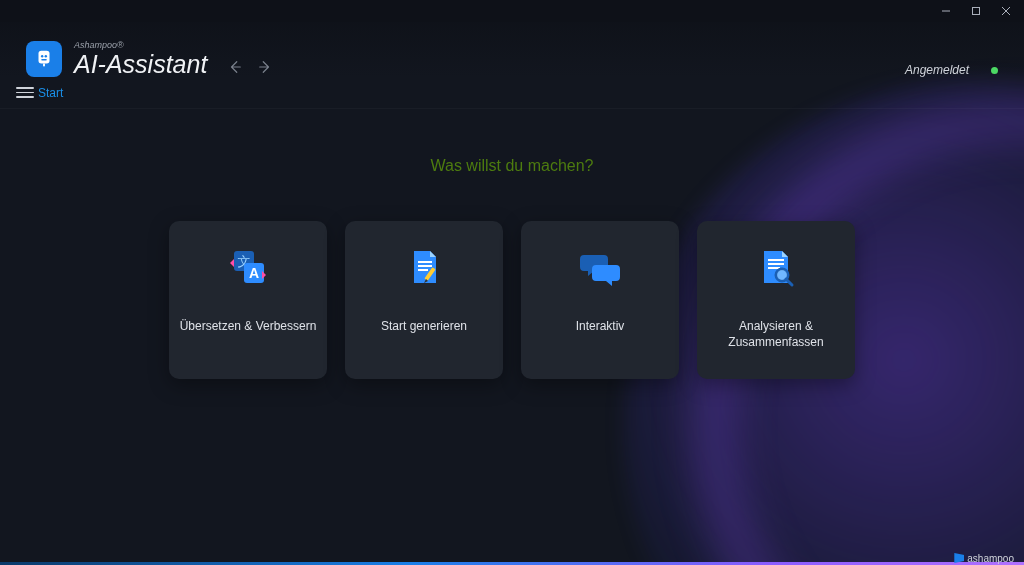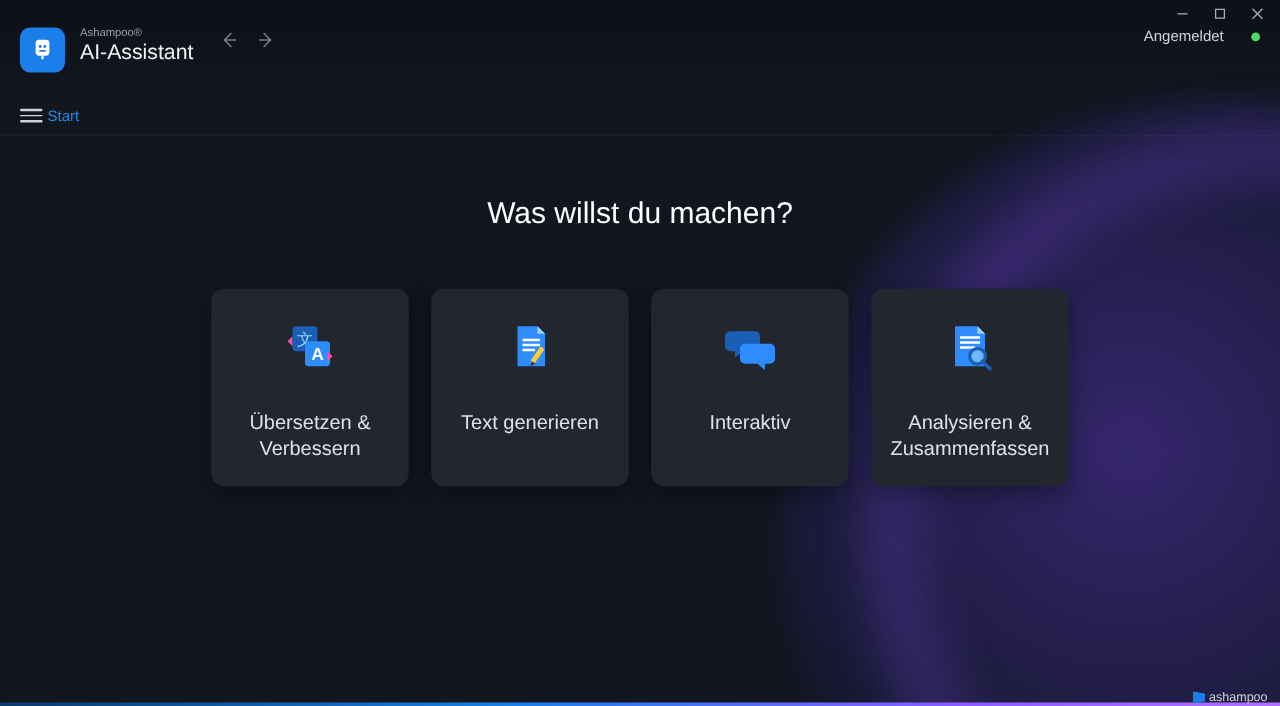--- a/index.html
+++ b/index.html
@@ -55,40 +55,41 @@
     color: #aab0bb;
     font-size: 11px;
     cursor: pointer;
   }
   .winbtn svg { width: 10px; height: 10px; }
 
   
   .header {
     height: 55px;
     display: flex;
-    align-items: flex-start;
-    padding: 0 16px;
+    align-items: flex-end;
+    padding: 0 26px;
     position: relative;
     z-index: 5;
     background: linear-gradient(to bottom, rgba(14,17,24,0.8), rgba(14,17,24,0));
+    font-style: italic;
   }
   .logo-box {
     width: 36px;
     height: 36px;
     border-radius: 8px;
     background: #1a7fe8;
     display: flex;
     align-items: center;
     justify-content: center;
     margin-right: 12px;
   }
   .logo-box svg { width: 22px; height: 22px; }
   .title-group { display: flex; flex-direction: column; line-height: 1; }
   .brand { font-size: 9px; color: #9aa0aa; margin-bottom: 2px; }
-  .app-title { font-size: 17px; font-weight: 400; color: #f0f2f5; }
+  .app-title { font-size: 25px; font-weight: 400; color: #f0f2f5; }
   .nav-arrows { display: flex; gap: 10px; margin-left: 18px; }
   .nav-arrow {
     width: 20px; height: 20px;
     display: flex; align-items: center; justify-content: center;
     color: #7a808c; cursor: pointer;
   }
   .header-right {
     margin-left: auto;
     display: flex;
     align-items: center;
@@ -121,23 +122,23 @@
   .crumb { color: #1a8fe8; font-size: 12px; cursor: pointer; }
 
   
   .main {
     position: relative;
     z-index: 5;
     padding-top: 48px;
     text-align: center;
   }
   .prompt {
-    font-size: 24px;
+    font-size: 16px;
     font-weight: 400;
-    color: #ffffff;
+    color: #4d7c0f;
     margin-bottom: 46px;
   }
 
   .cards {
     display: flex;
     justify-content: center;
     gap: 18px;
   }
   .card {
     width: 158px;
@@ -152,21 +153,21 @@
     padding-top: 24px;
     cursor: pointer;
     position: relative;
   }
   .card-icon {
     width: 48px; height: 48px;
     display: flex; align-items: center; justify-content: center;
     margin-bottom: 26px;
   }
   .card-label {
-    font-size: 16px;
+    font-size: 12px;
     color: #dfe2e8;
     padding: 0 10px;
     line-height: 1.3;
   }
 
   
   .footer {
     position: absolute;
     bottom: 0;
     left: 0;
@@ -289,21 +290,21 @@
         <svg viewBox="0 0 48 48" width="48" height="48">
           <path d="M14 6 h16 l6 6 v26 h-22 z" fill="#2e8cff"></path>
           <path d="M30 6 v6 h6 z" fill="#9cd3ff"></path>
           <rect x="18" y="16" width="14" height="2" fill="#fff"></rect>
           <rect x="18" y="20" width="14" height="2" fill="#fff"></rect>
           <rect x="18" y="24" width="10" height="2" fill="#fff"></rect>
           <rect x="28" y="22" width="4" height="14" rx="1" fill="#ffcc33" transform="rotate(35 30 29)"></rect>
           <polygon points="24,38 26,34 28,36" fill="#333"></polygon>
         </svg>
       </div>
-      <div class="card-label">Text generieren</div>
+      <div class="card-label">Start generieren</div>
     </div>
 
     <div class="card">
       <div class="card-icon">
         <svg viewBox="0 0 48 48" width="48" height="48">
           <path d="M8 10 h20 a4 4 0 0 1 4 4 v8 a4 4 0 0 1 -4 4 h-10 l-6 5 v-5 h-4 a4 4 0 0 1 -4 -4 v-8 a4 4 0 0 1 4 -4 z" fill="#1a5fb4"></path>
           <path d="M20 20 h20 a4 4 0 0 1 4 4 v8 a4 4 0 0 1 -4 4 h-4 v5 l-6 -5 h-10 a4 4 0 0 1 -4 -4 v-8 a4 4 0 0 1 4 -4 z" fill="#2e8cff"></path>
         </svg>
       </div>
       <div class="card-label">Interaktiv</div>

